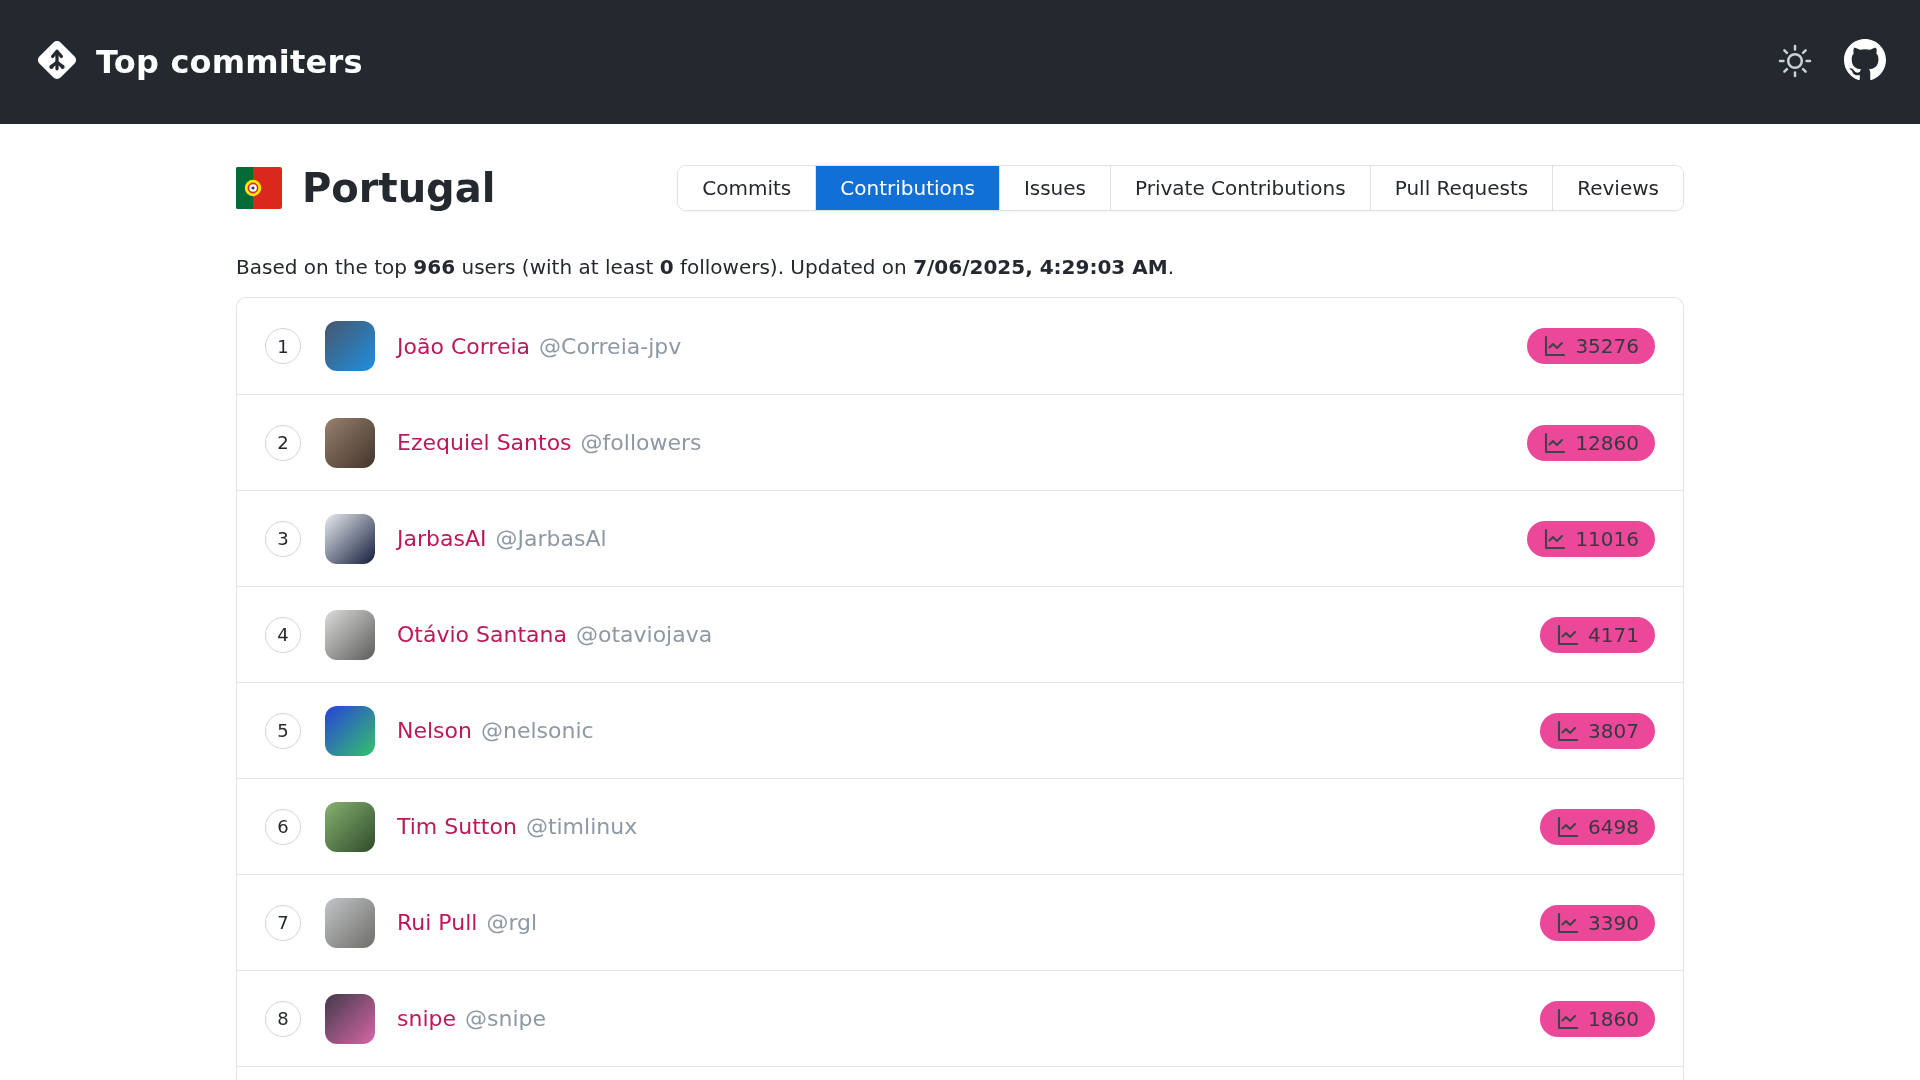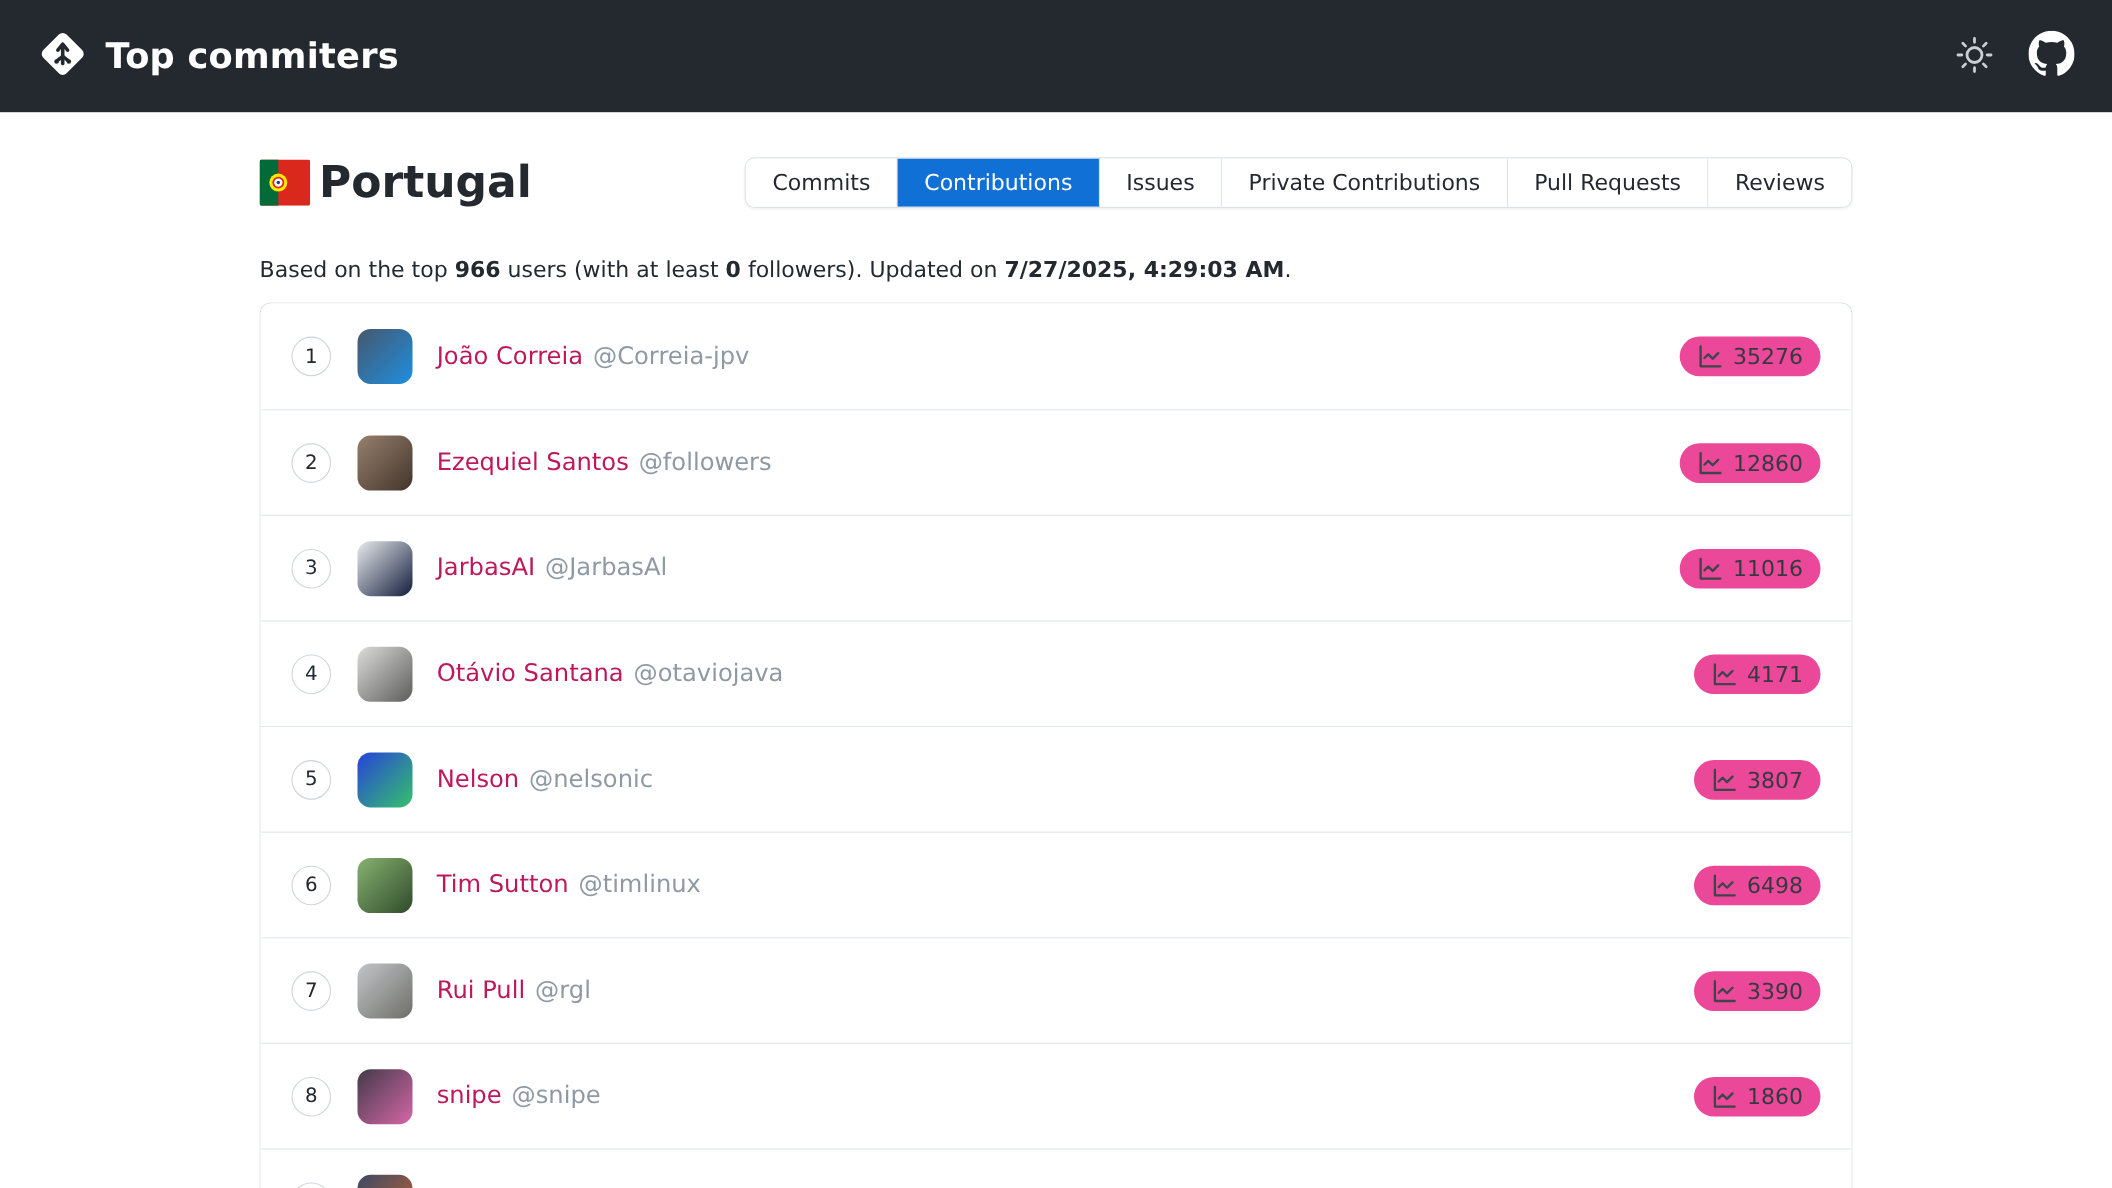--- a/index.html
+++ b/index.html
@@ -6,34 +6,34 @@
   html, body { margin: 0; padding: 0; }
   body {
     width: 1920px; height: 1080px; overflow: hidden;
     background: #ffffff;
     font-family: "DejaVu Sans", "Liberation Sans", sans-serif;
     color: #24292f;
   }
 
   
   .app-header {
-    height: 102px; background: #24292f;
+    height: 124px; background: #24292f;
     display: flex; align-items: center; justify-content: space-between;
     padding: 0 34px;
   }
   .brand { display: flex; align-items: center; gap: 16px; color: #fff; text-decoration: none; }
   .brand-title { font-size: 32px; font-weight: 700; letter-spacing: 0.2px; }
   .header-actions { display: flex; align-items: center; gap: 30px; }
   .icon-btn { background: none; border: none; padding: 0; cursor: pointer; display: flex; align-items: center; }
 
   
   main { width: 1448px; margin: 0 auto; padding-top: 40px; }
 
   .country-row { display: flex; align-items: center; justify-content: space-between; height: 47px; }
-  .country { display: flex; align-items: center; gap: 8px; }
+  .country { display: flex; align-items: center; gap: 20px; }
   .country-title { font-size: 40px; font-weight: 700; color: #24292f; line-height: 1; }
   .flag { display: flex; }
 
   .tab-group {
     display: flex; height: 46px;
     border: 1px solid #dde2e7; border-radius: 9px; overflow: hidden;
     box-shadow: 0 1px 2px rgba(27,31,35,.05);
   }
   .tab {
     font-family: inherit; font-size: 20px; font-weight: 500; color: #24292f;
@@ -125,21 +125,21 @@
     <nav class="tab-group">
         <button class="tab">Commits</button>
         <button class="tab active">Contributions</button>
         <button class="tab">Issues</button>
         <button class="tab">Private Contributions</button>
         <button class="tab">Pull Requests</button>
         <button class="tab">Reviews</button>
       </nav>
   </div>
 
-  <p class="description"><span>Based on the top </span><b>966</b><span> users (with at least </span><b>0</b><span> followers). Updated on </span><b>7/27/2025, 4:29:03 AM</b><span>.</span></p>
+  <p class="description"><span>Based on the top </span><b>966</b><span> users (with at least </span><b>0</b><span> followers). Updated on </span><b>7/06/2025, 4:29:03 AM</b><span>.</span></p>
 
   <ul class="leaderboard">
       <li class="row">
     <span class="rank">1</span>
     <span class="avatar" style="background: linear-gradient(135deg, rgb(70, 87, 109), rgb(31, 143, 224));"></span>
     <span class="user">
       <span class="name">João Correia</span>
       <a class="handle">@Correia-jpv</a>
     </span>
     <span class="count-badge">

